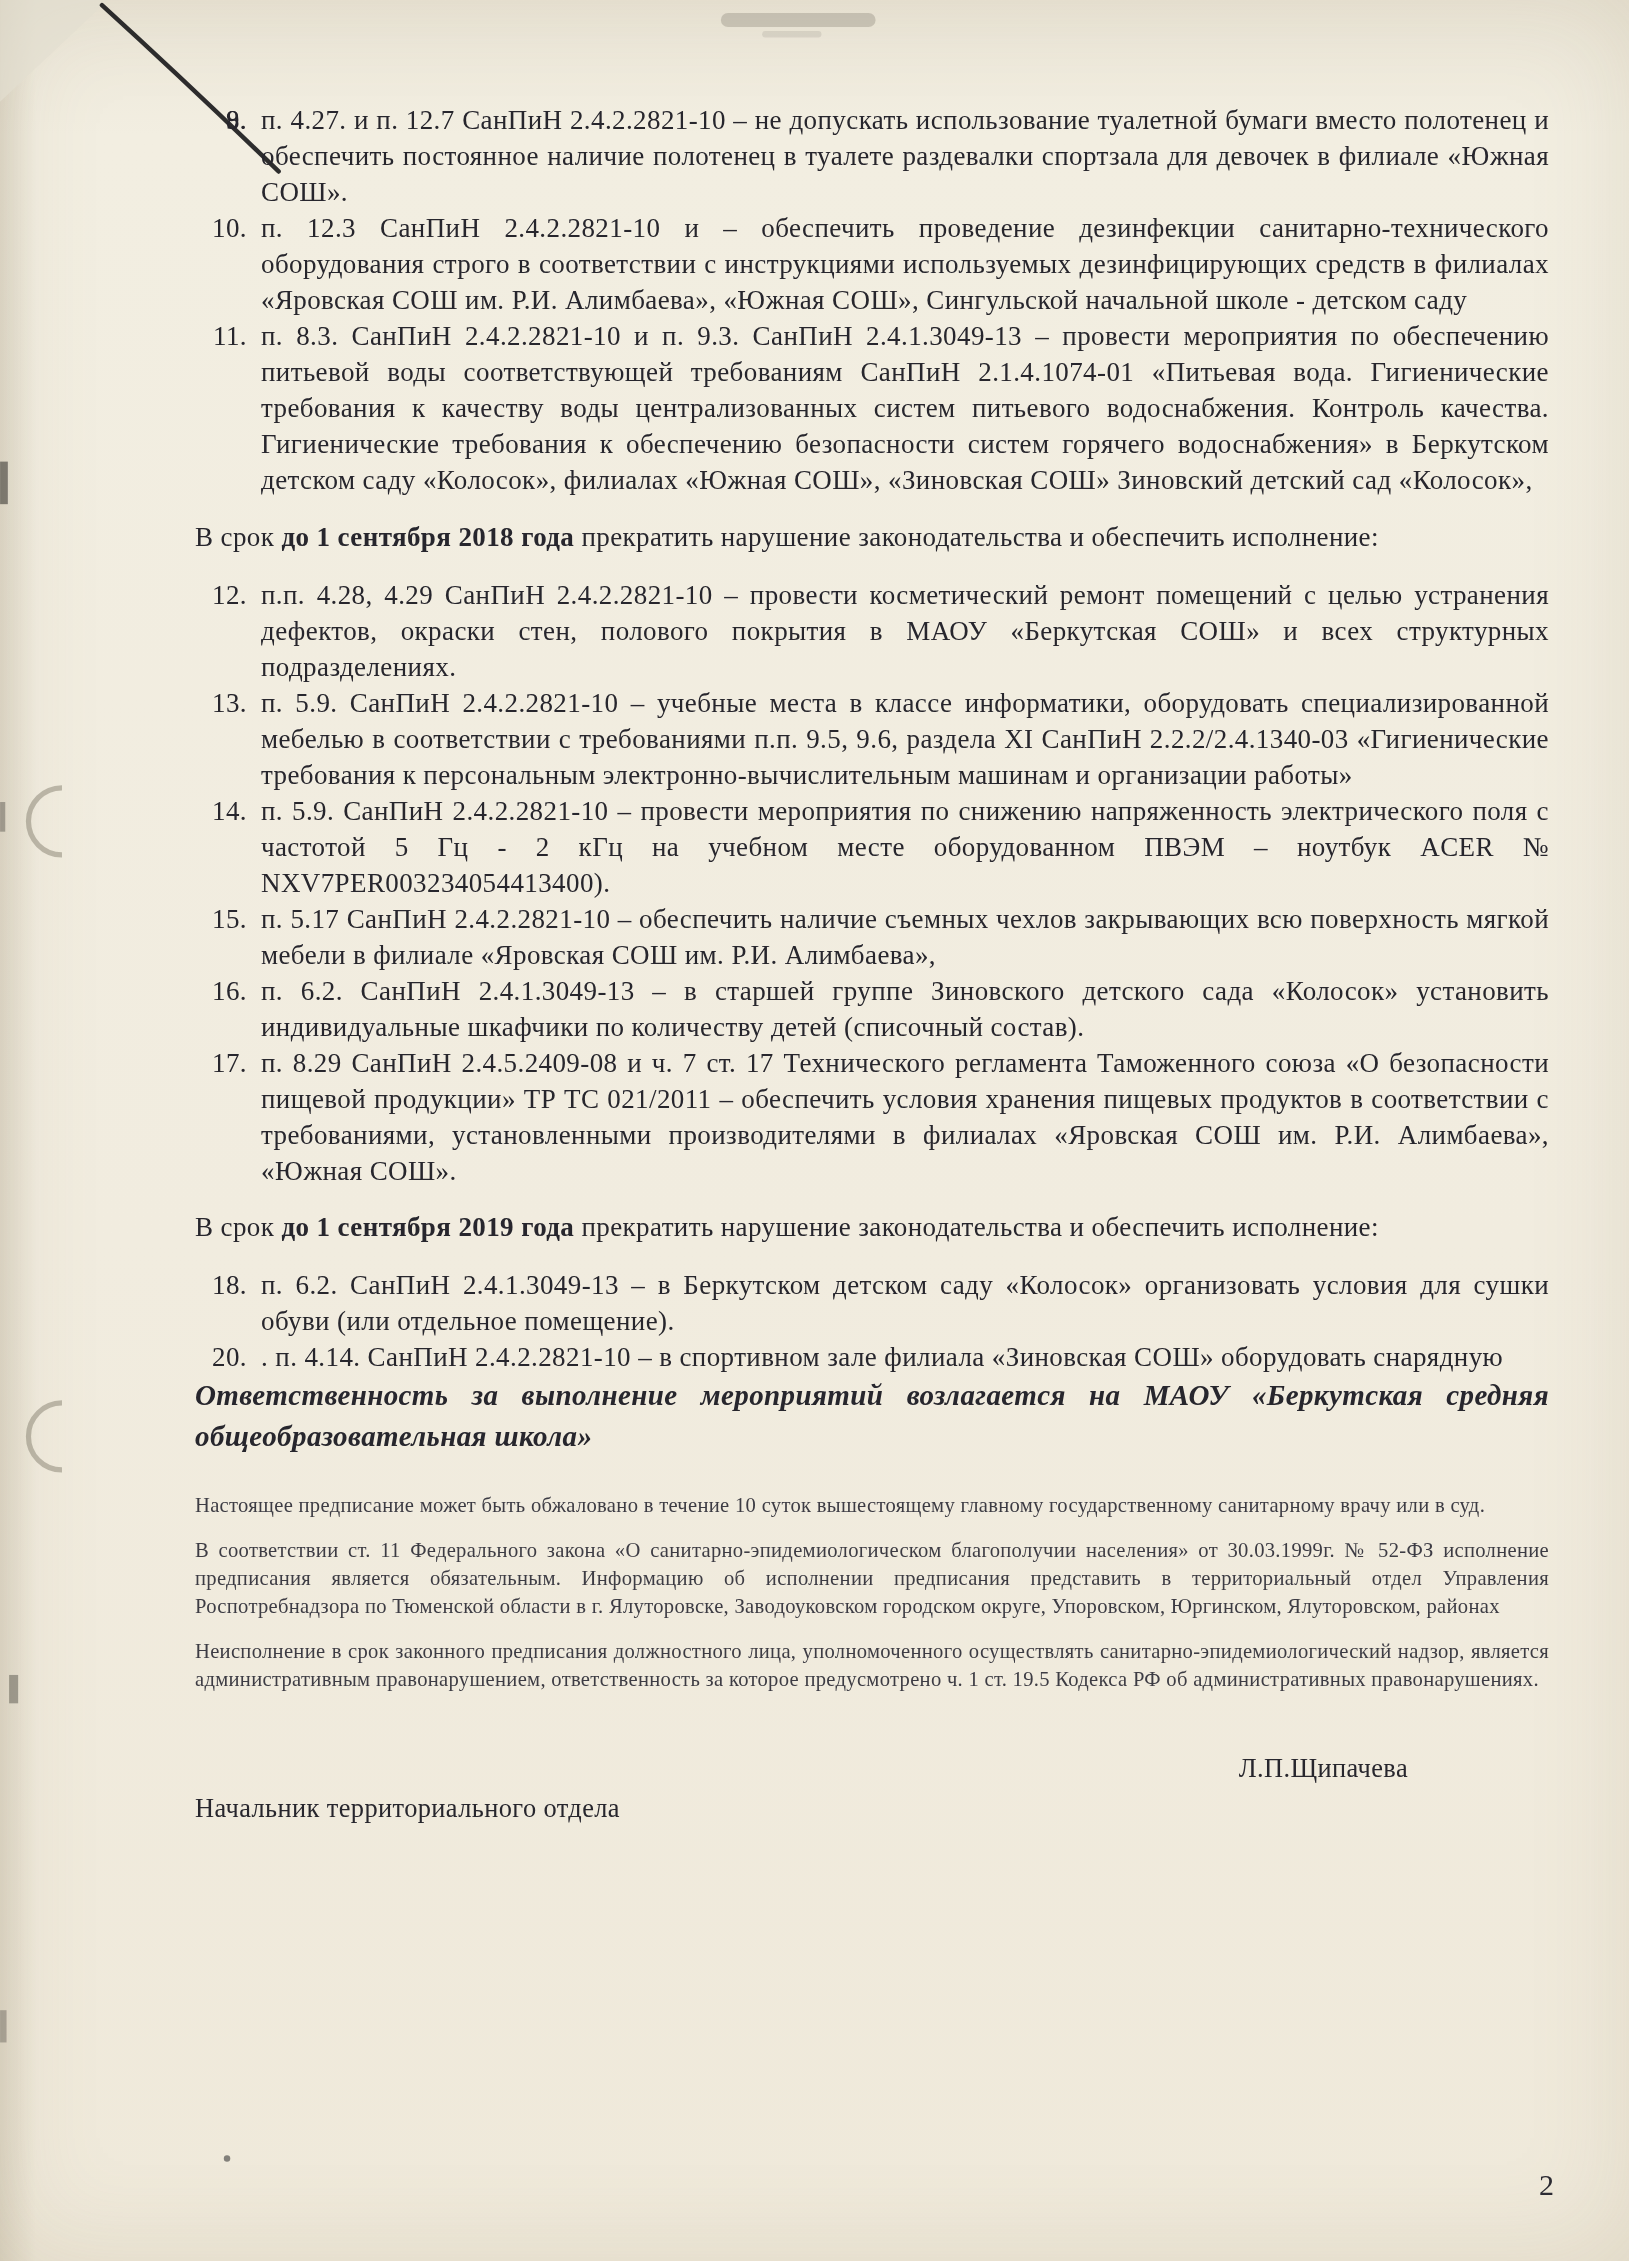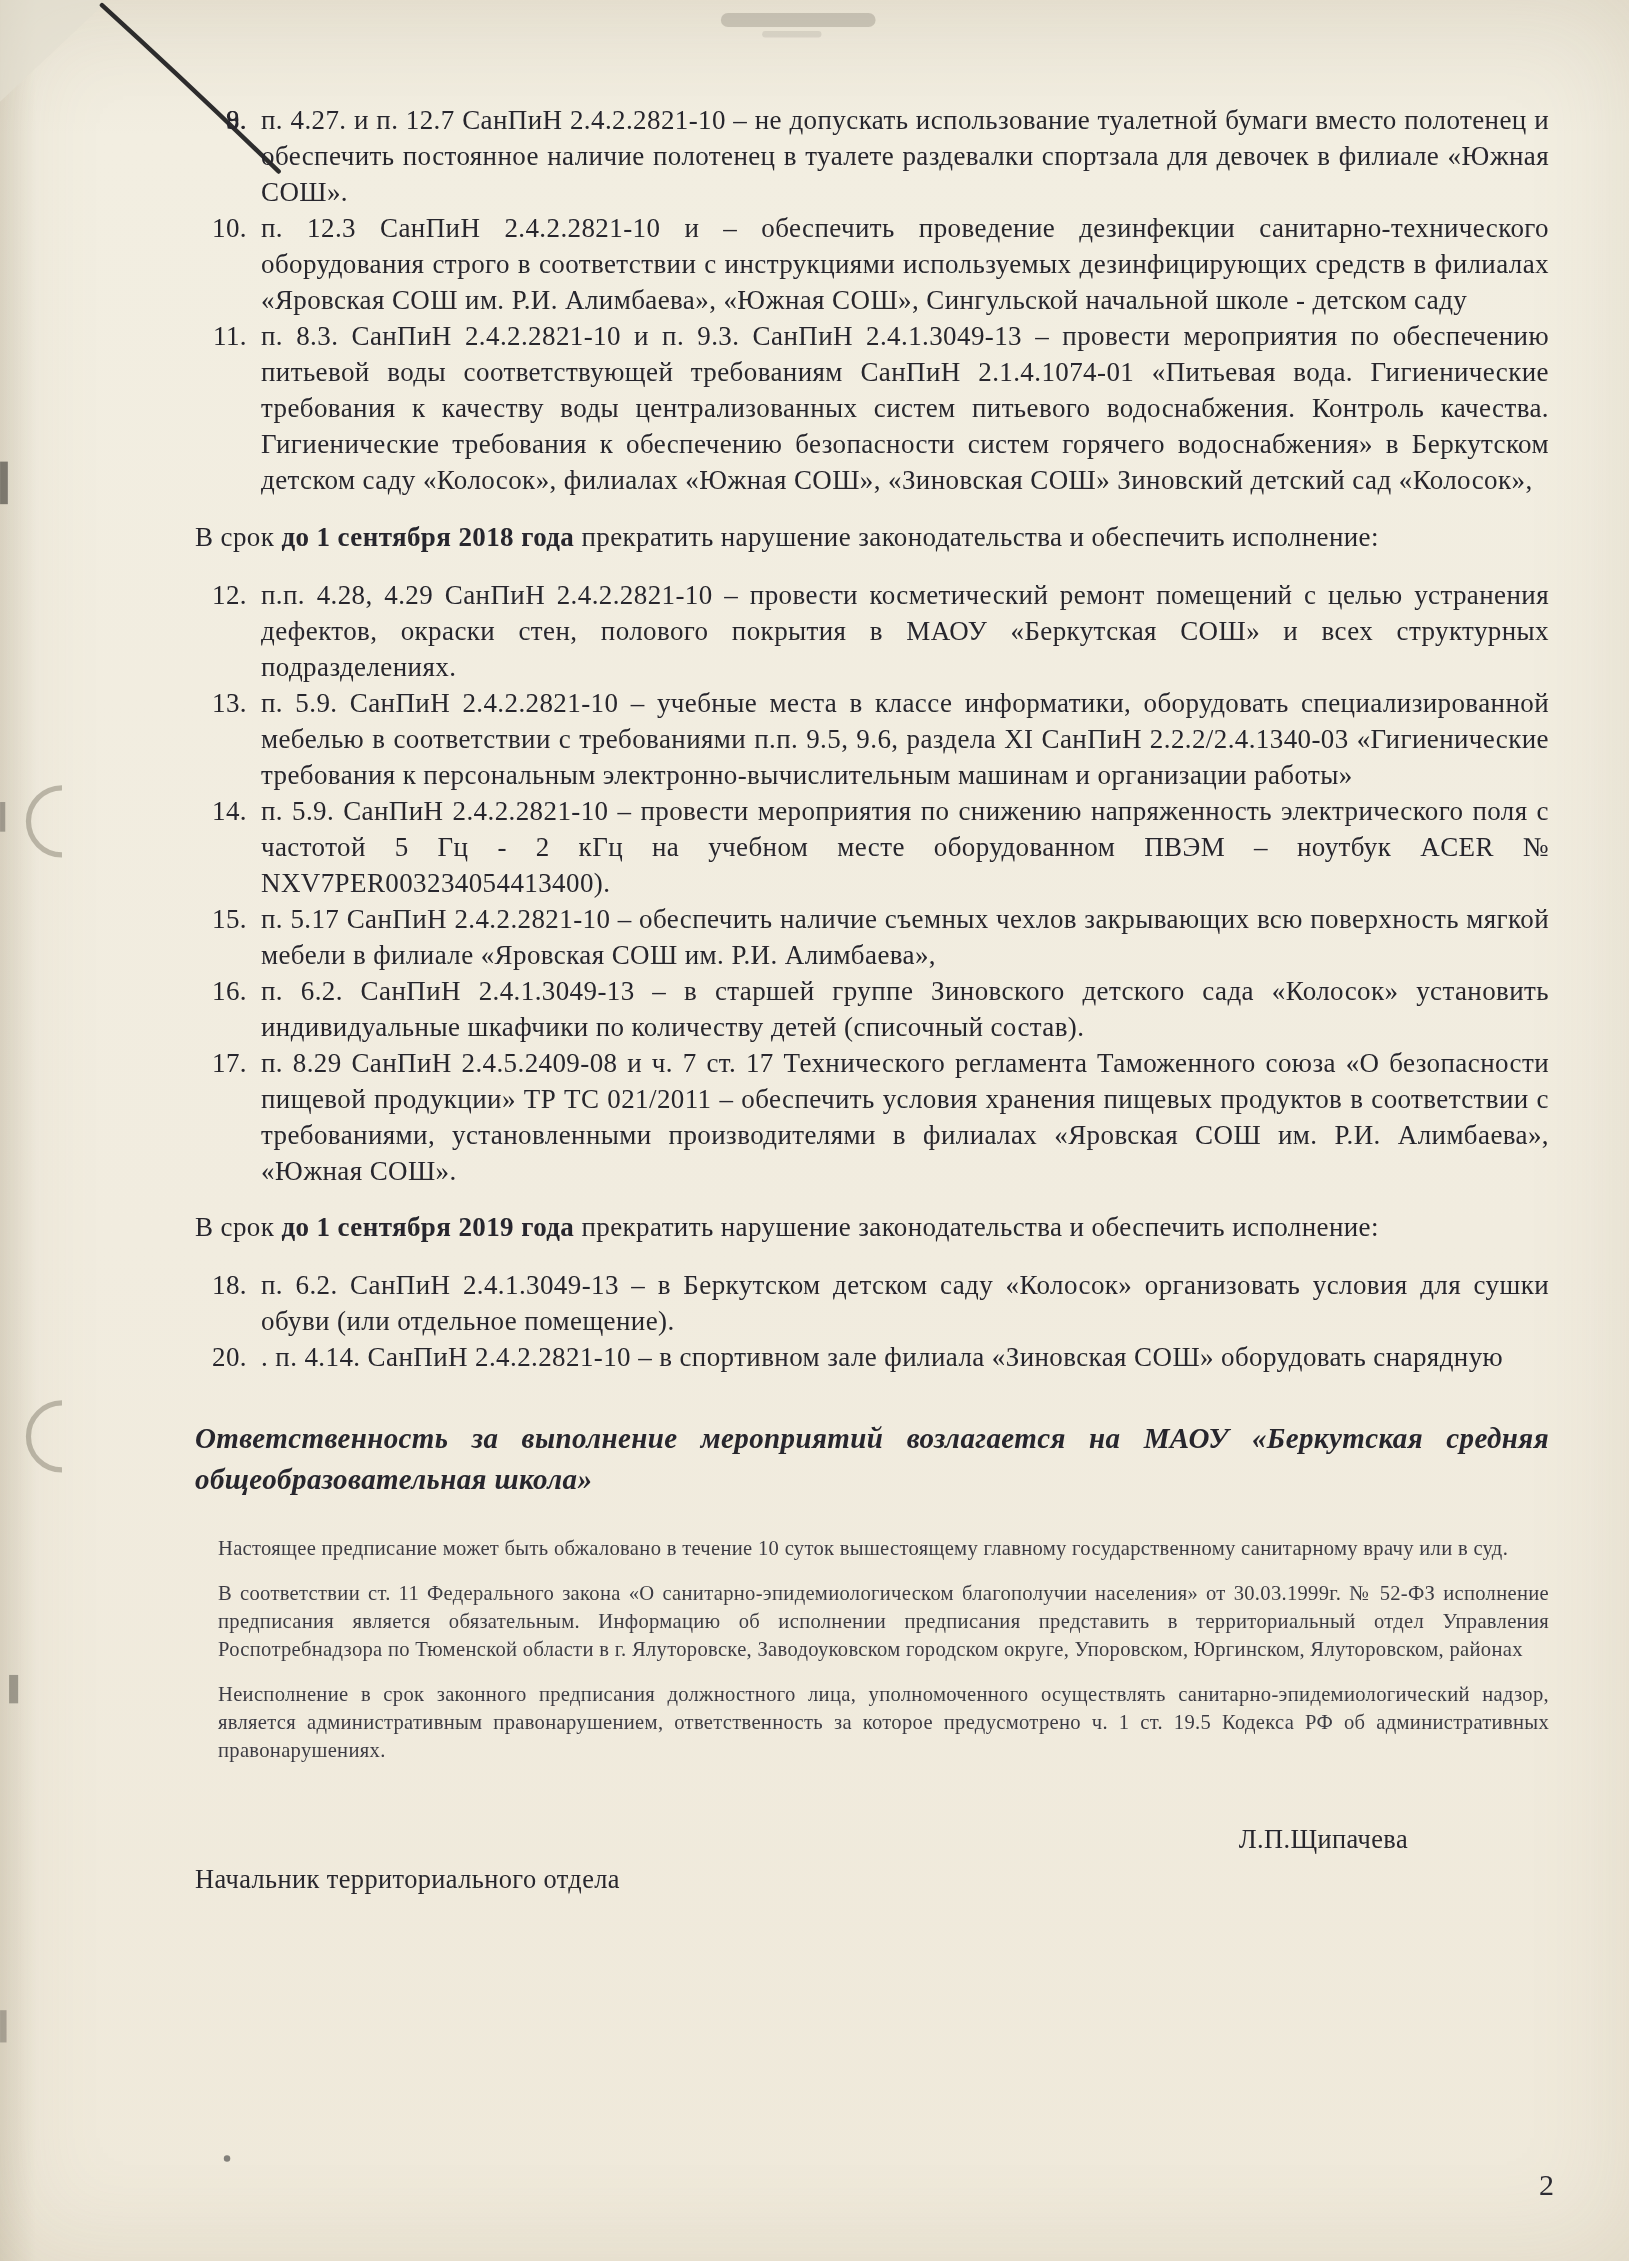--- a/index.html
+++ b/index.html
@@ -19,26 +19,25 @@
   .artifacts { position:absolute; left:0; top:0; width:100%; height:100%; pointer-events:none; }
   .content {
     position:absolute; left:195px; top:102px; width:1354px;
     font-size:27px; line-height:36px; letter-spacing:0.4px;
   }
   .list .item { position:relative; padding-left:66px; text-align:justify; }
   .list .item .num { position:absolute; left:0; top:0; width:52px; text-align:right; }
   .deadline { margin:20.6px 0 22px 0; text-align:justify; }
   .deadline b { font-weight:bold; }
   .responsibility {
-    margin-top:43px;
     font-weight:bold; font-style:italic;
     font-size:29px; line-height:41px;
     text-align:justify;
   }
-  .notes { margin-top:34px; font-size:20.6px; line-height:28px; letter-spacing:0.3px; color:#3d3c44;margin-left:23px; }
+  .notes { margin-top:34px; font-size:20.6px; line-height:28px; letter-spacing:0.3px; color:#3d3c44; }
   .notes p { margin-bottom:17px; text-align:justify; }
   .sig-row { margin-top:41px; position:relative; height:77px; font-size:26.4px; }
   .sig-title { position:absolute; left:0; top:28px;margin-top:28px; }
   .sig-name { position:absolute; right:141px; top:16px;text-align:right; }
   .page-num { position:absolute; right:76px; bottom:59px; font-size:30px; color:#2c2b33; }
 </style>
 </head>
 <body>
 
 <div class="page">

